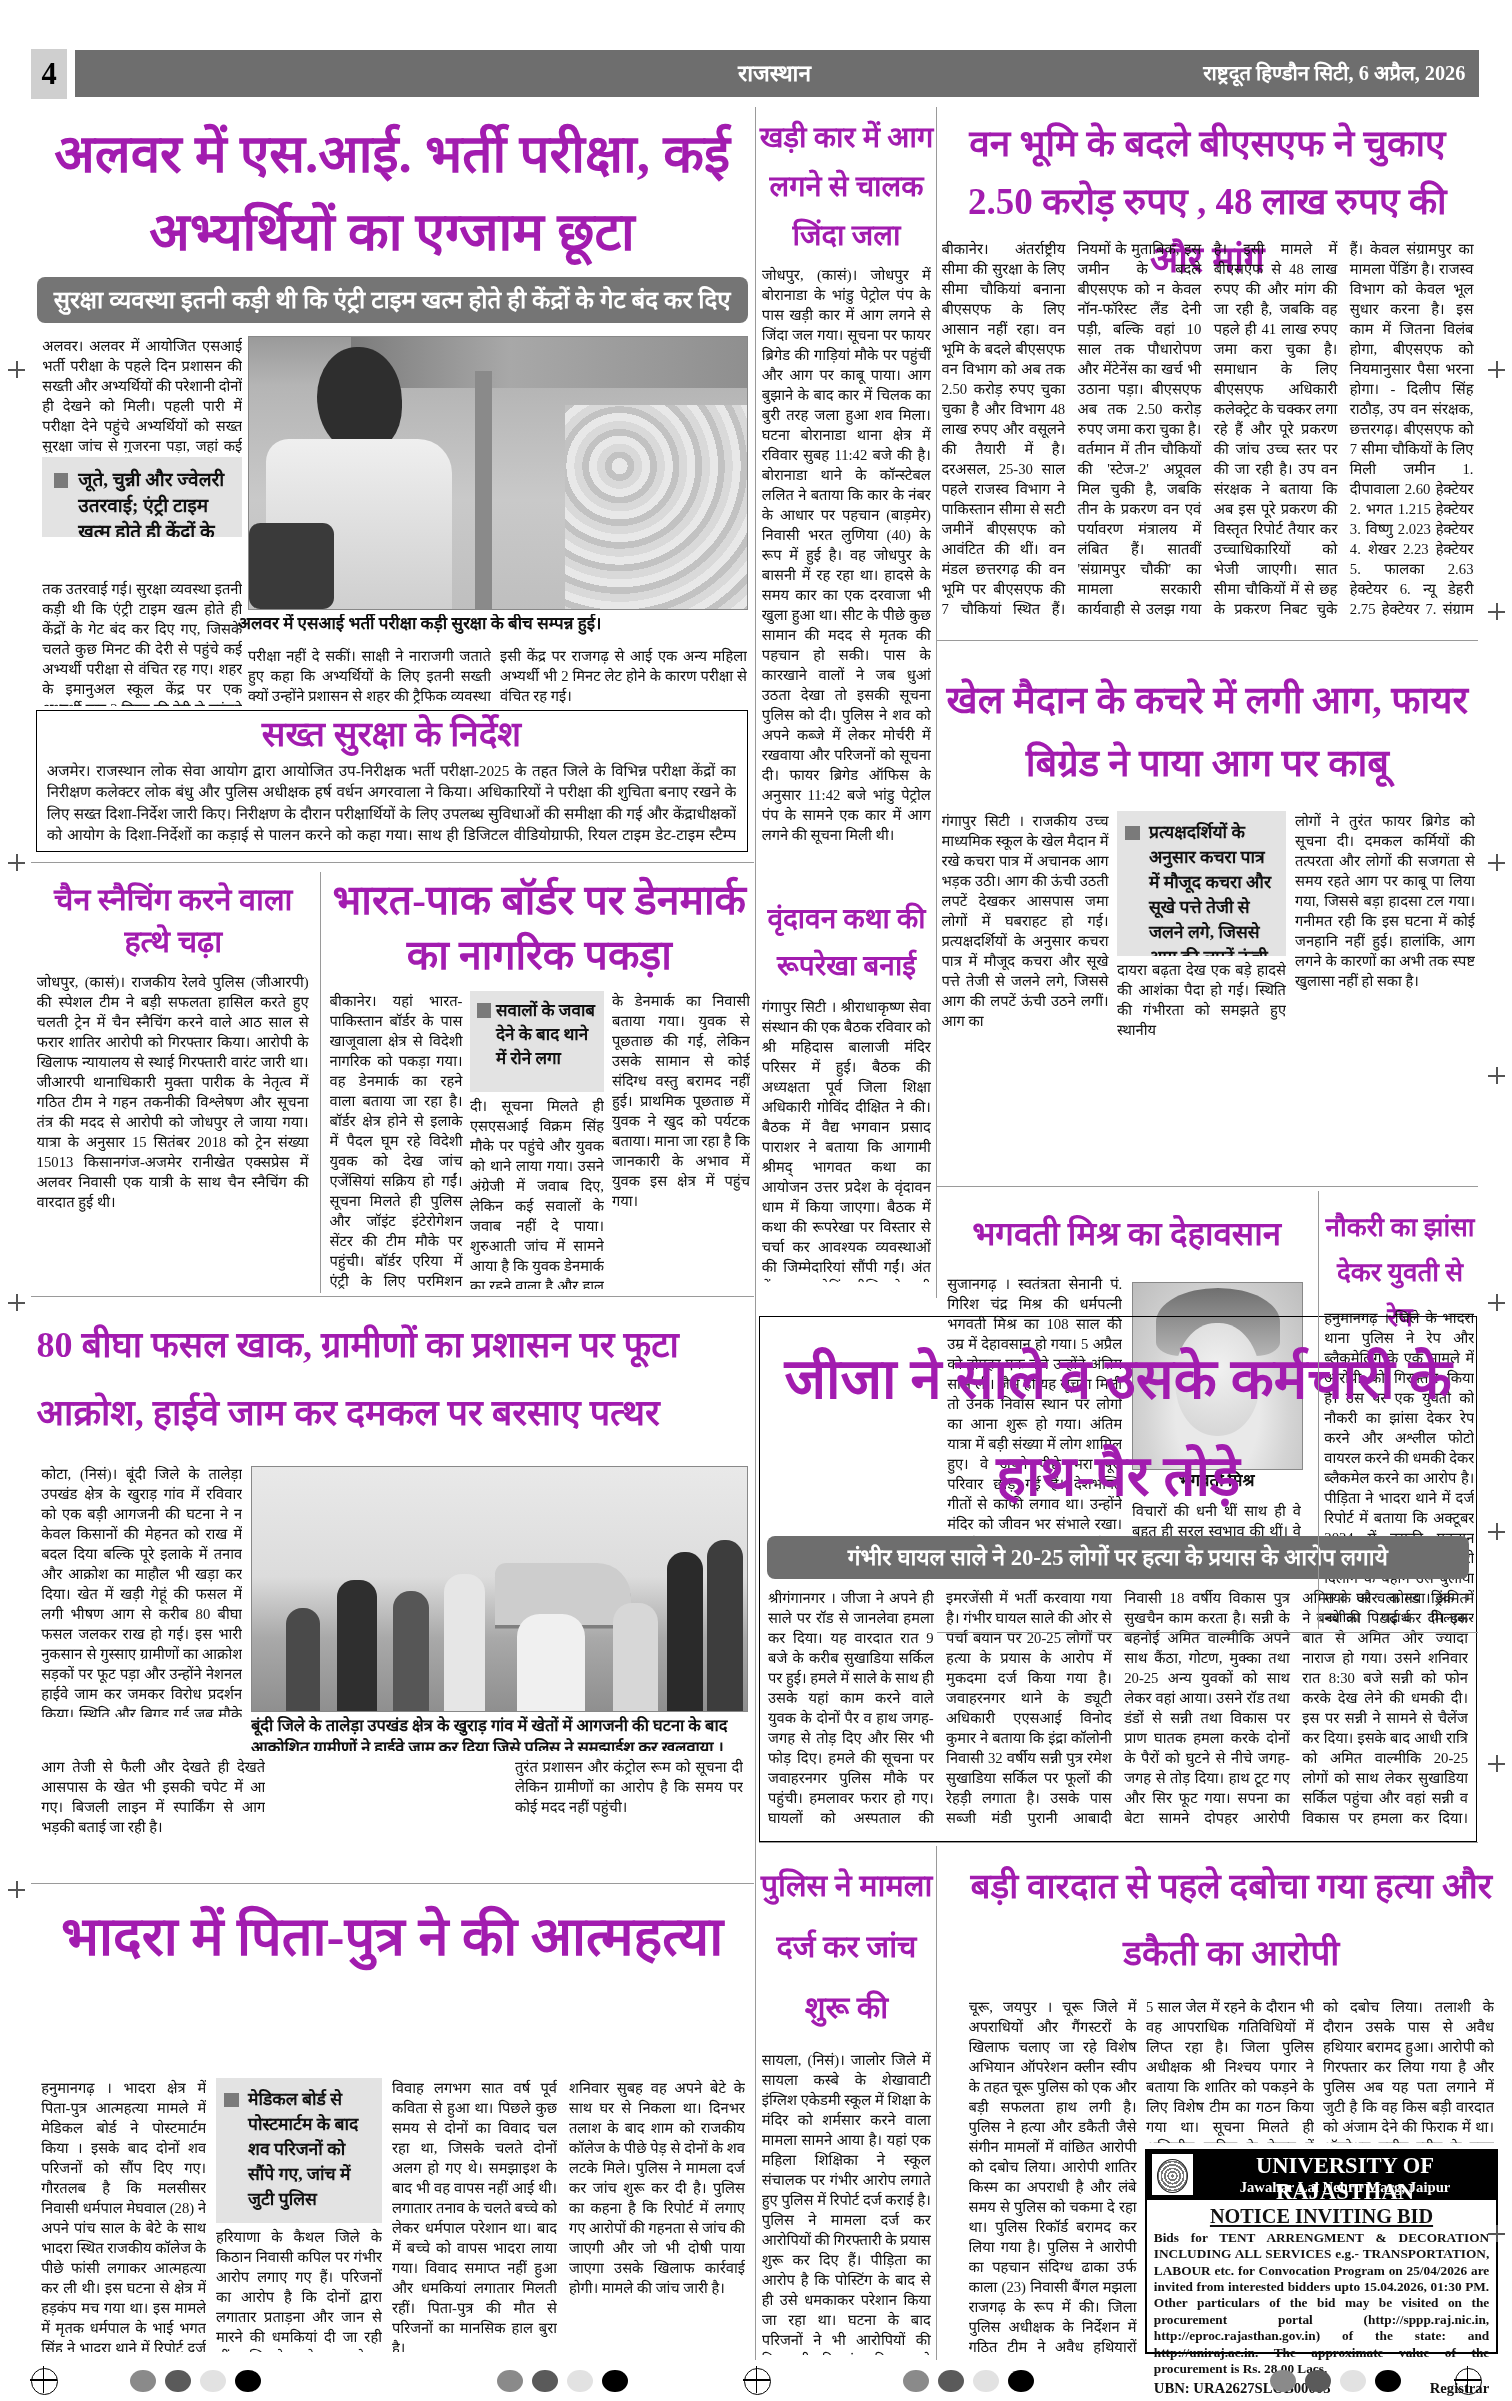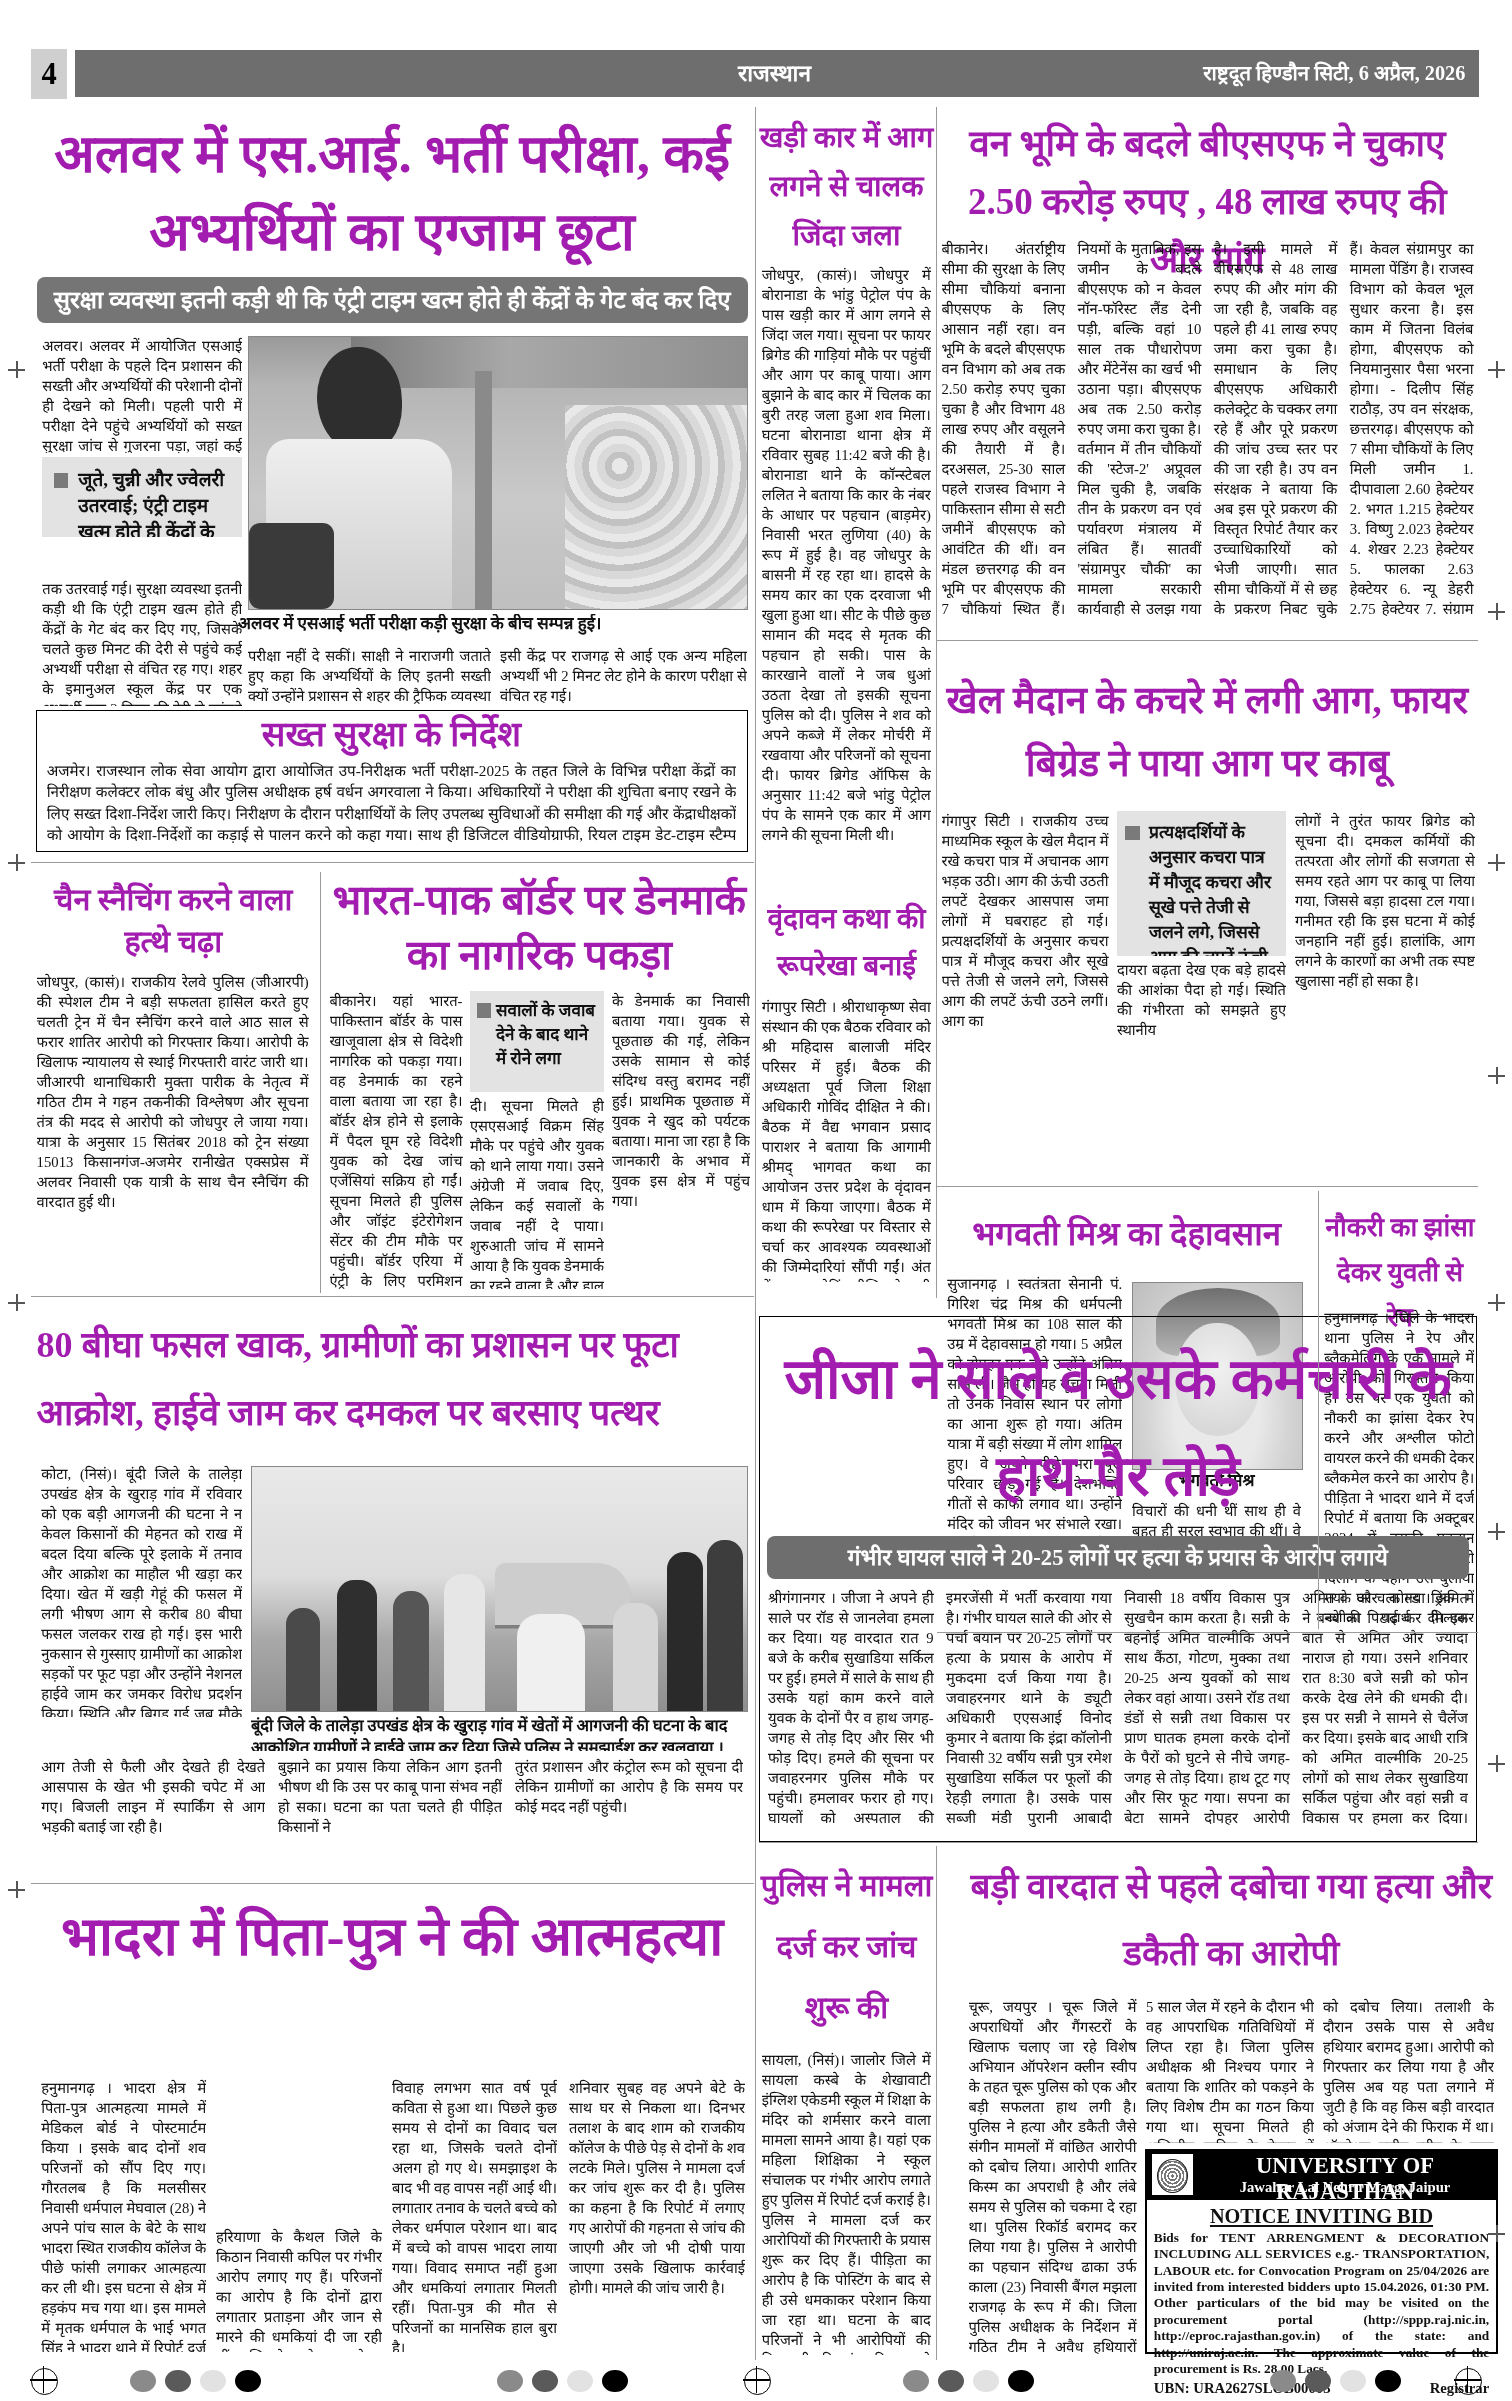--- a/index.html
+++ b/index.html
@@ -150,33 +150,36 @@
       <div class="ph-shape" style="left:85px;top:113px;width:40px;height:131px;background:#2f2f2f;border-radius:17px 17px 0 0;"></div>
       <div class="ph-shape" style="left:141px;top:124px;width:36px;height:120px;background:#565656;border-radius:17px 17px 0 0;"></div>
       <div class="ph-shape" style="left:192px;top:107px;width:41px;height:137px;background:#e6e6e6;border-radius:18px 18px 0 0;"></div>
       <div class="ph-shape" style="left:265px;top:147px;width:68px;height:97px;background:#f0f0f0;border-radius:22.6px 22.6px 0 0;"></div>
       <div class="ph-shape" style="left:361px;top:136px;width:45px;height:108px;background:#d7d7d7;border-radius:19px 19px 0 0;"></div>
       <div class="ph-shape" style="left:415px;top:85px;width:36px;height:159px;background:#2a2a2a;border-radius:17px 17px 0 0;"></div>
       <div class="ph-shape" style="left:455px;top:73px;width:36px;height:171px;background:#3d3d3d;border-radius:17px 17px 0 0;"></div>
     </div>
     <div class="abs caption" style="left:220px;top:416px;width:495px;height:36px;font-size:16.4px;line-height:21.5px;">बूंदी जिले के तालेड़ा उपखंड क्षेत्र के खुराड़ गांव में खेतों में आगजनी की घटना के बाद आक्रोशित ग्रामीणों ने हाईवे जाम कर दिया जिसे पुलिस ने समझाईश कर खुलवाया ।</div>
     <div class="abs bodytxt" style="left:10.2px;top:458px;width:224px;height:113px;">आग तेजी से फैली और देखते ही देखते आसपास के खेत भी इसकी चपेट में आ गए। बिजली लाइन में स्पार्किंग से आग भड़की बताई जा रही है।</div>
-    <div class="abs bodytxt" style="left:247px;top:458px;width:224px;height:113px;">बुझाने का प्रयास किया लेकिन आग इतनी भीषण थी कि उस पर काबू पाना संभव नहीं हो सका। घटना का पता चलते ही पीड़ित किसानों ने</div>
     <div class="abs bodytxt" style="left:484px;top:458px;width:228px;height:113px;">तुरंत प्रशासन और कंट्रोल रूम को सूचना दी लेकिन ग्रामीणों का आरोप है कि समय पर कोई मदद नहीं पहुंची।</div>
   </div>
 
   <div class="abs boxed" style="left:759px;top:1316px;width:716px;height:524px;">
     <div class="abs hl" style="left:5.6px;top:14px;width:705px;height:198px;font-size:56px;line-height:97px;">जीजा ने साले व उसके कर्मचारी के हाथ-पैर तोड़े</div>
     <div class="abs band" style="left:6.8px;top:219px;width:702px;height:43px;font-size:22.6px;line-height:43px;background:#6e6e6e;">गंभीर घायल साले ने 20-25 लोगों पर हत्या के प्रयास के आरोप लगाये</div>
     <div class="abs bodytxt cols4" style="left:8px;top:271px;width:700px;height:244px;">श्रीगंगानगर । जीजा ने अपने ही साले पर रॉड से जानलेवा हमला कर दिया। यह वारदात रात 9 बजे के करीब सुखाडिया सर्किल पर हुई। हमले में साले के साथ ही उसके यहां काम करने वाले युवक के दोनों पैर व हाथ जगह-जगह से तोड़ दिए और सिर भी फोड़ दिए। हमले की सूचना पर जवाहरनगर पुलिस मौके पर पहुंची। हमलावर फरार हो गए। घायलों को अस्पताल की इमरजेंसी में भर्ती करवाया गया है। गंभीर घायल साले की ओर से पर्चा बयान पर 20-25 लोगों पर हत्या के प्रयास के आरोप में मुकदमा दर्ज किया गया है। जवाहरनगर थाने के ड्यूटी अधिकारी एएसआई विनोद कुमार ने बताया कि इंद्रा कॉलोनी निवासी 32 वर्षीय सन्नी पुत्र रमेश सुखाडिया सर्किल पर फूलों की रेहड़ी लगाता है। उसके पास सब्जी मंडी पुरानी आबादी निवासी 18 वर्षीय विकास पुत्र सुखचैन काम करता है। सन्नी के बहनोई अमित वाल्मीकि अपने साथ कैंठा, गोटण, मुक्का तथा 20-25 अन्य युवकों को साथ लेकर वहां आया। उसने रॉड तथा डंडों से सन्नी तथा विकास पर प्राण घातक हमला करके दोनों के पैरों को घुटने से नीचे जगह-जगह से तोड़ दिया। हाथ टूट गए और सिर फूट गया। सपना का बेटा सामने दोपहर आरोपी अमित के घर चला गया। अमित ने बच्चे की पिटाई कर दी। इस बात से अमित और ज्यादा नाराज हो गया। उसने शनिवार रात 8:30 बजे सन्नी को फोन करके देख लेने की धमकी दी। इस पर सन्नी ने सामने से चैलेंज कर दिया। इसके बाद आधी रात्रि को अमित वाल्मीकि 20-25 लोगों को साथ लेकर सुखाडिया सर्किल पहुंचा और वहां सन्नी व विकास पर हमला कर दिया। पुलिस ने मामला दर्ज कर जांच शुरू कर दी। सपना करीब 10 दिनों से पीहर में रहने आई हुई है।</div>
   </div>
 
   <div class="abs" style="left:31px;top:1886px;width:723px;height:475px;">
     <div class="abs hl" style="left:5.6px;top:6.8px;width:711px;height:175px;font-size:54px;line-height:89px;">भादरा में पिता-पुत्र ने की आत्महत्या</div>
     <div class="abs bodytxt" style="left:10.2px;top:192px;width:165px;height:274px;">हनुमानगढ़ । भादरा क्षेत्र में पिता-पुत्र आत्महत्या मामले में मेडिकल बोर्ड ने पोस्टमार्टम किया । इसके बाद दोनों शव परिजनों को सौंप दिए गए। गौरतलब है कि मलसीसर निवासी धर्मपाल मेघवाल (28) ने अपने पांच साल के बेटे के साथ भादरा स्थित राजकीय कॉलेज के पीछे फांसी लगाकर आत्महत्या कर ली थी। इस घटना से क्षेत्र में हड़कंप मच गया था। इस मामले में मृतक धर्मपाल के भाई भगत सिंह ने भादरा थाने में रिपोर्ट दर्ज कराई है। रिपोर्ट में धर्मपाल की पत्नी कविता और</div>
+    <div class="abs graybox" style="left:185px;top:192px;width:166px;height:145px;">
+      <span class="bullet-sq" style="left:8px;top:14.7px;"></span>
+      <div class="bx-in" style="padding:9px 6.8px 3.4px 32px;font-size:17.5px;line-height:25px;">मेडिकल बोर्ड से पोस्टमार्टम के बाद शव परिजनों को सौंपे गए, जांच में जुटी पुलिस</div>
+    </div>
     <div class="abs bodytxt" style="left:185px;top:341px;width:166px;height:125px;">हरियाणा के कैथल जिले के किठान निवासी कपिल पर गंभीर आरोप लगाए गए हैं। परिजनों का आरोप है कि दोनों द्वारा लगातार प्रताड़ना और जान से मारने की धमकियां दी जा रही थीं, जिससे परेशान होकर धर्मपाल ने यह कदम उठाया। रिपोर्ट के अनुसार, धर्मपाल का</div>
     <div class="abs bodytxt" style="left:361px;top:192px;width:165px;height:274px;">विवाह लगभग सात वर्ष पूर्व कविता से हुआ था। पिछले कुछ समय से दोनों का विवाद चल रहा था, जिसके चलते दोनों अलग हो गए थे। समझाइश के बाद भी वह वापस नहीं आई थी। लगातार तनाव के चलते बच्चे को लेकर धर्मपाल परेशान था। बाद में बच्चे को वापस भादरा लाया गया। विवाद समाप्त नहीं हुआ और धमकियां लगातार मिलती रहीं। पिता-पुत्र की मौत से परिजनों का मानसिक हाल बुरा है।</div>
     <div class="abs bodytxt" style="left:538px;top:192px;width:176px;height:274px;">शनिवार सुबह वह अपने बेटे के साथ घर से निकला था। दिनभर तलाश के बाद शाम को राजकीय कॉलेज के पीछे पेड़ से दोनों के शव लटके मिले। पुलिस ने मामला दर्ज कर जांच शुरू कर दी है। पुलिस का कहना है कि रिपोर्ट में लगाए गए आरोपों की गहनता से जांच की जाएगी और जो भी दोषी पाया जाएगा उसके खिलाफ कार्रवाई होगी। मामले की जांच जारी है।</div>
   </div>
 
   <div class="abs" style="left:759px;top:1846px;width:175px;height:515px;">
     <div class="abs hl" style="left:0;top:10.2px;width:175px;height:186px;font-size:30.5px;line-height:61px;">पुलिस ने मामला दर्ज कर जांच शुरू की</div>
     <div class="abs bodytxt" style="left:2.8px;top:204px;width:169px;height:305px;">सायला, (निसं)। जालोर जिले में सायला कस्बे के शेखावाटी इंग्लिश एकेडमी स्कूल में शिक्षा के मंदिर को शर्मसार करने वाला मामला सामने आया है। यहां एक महिला शिक्षिका ने स्कूल संचालक पर गंभीर आरोप लगाते हुए पुलिस में रिपोर्ट दर्ज कराई है। पुलिस ने मामला दर्ज कर आरोपियों की गिरफ्तारी के प्रयास शुरू कर दिए हैं। पीड़िता का आरोप है कि पोस्टिंग के बाद से ही उसे धमकाकर परेशान किया जा रहा था। घटना के बाद परिजनों ने भी आरोपियों की गिरफ्तारी की मांग की। मामले की जांच जारी है। पुलिस का कहना है कि जांच के बाद आगे की कार्रवाई की जाएगी।</div>
   </div>
 

